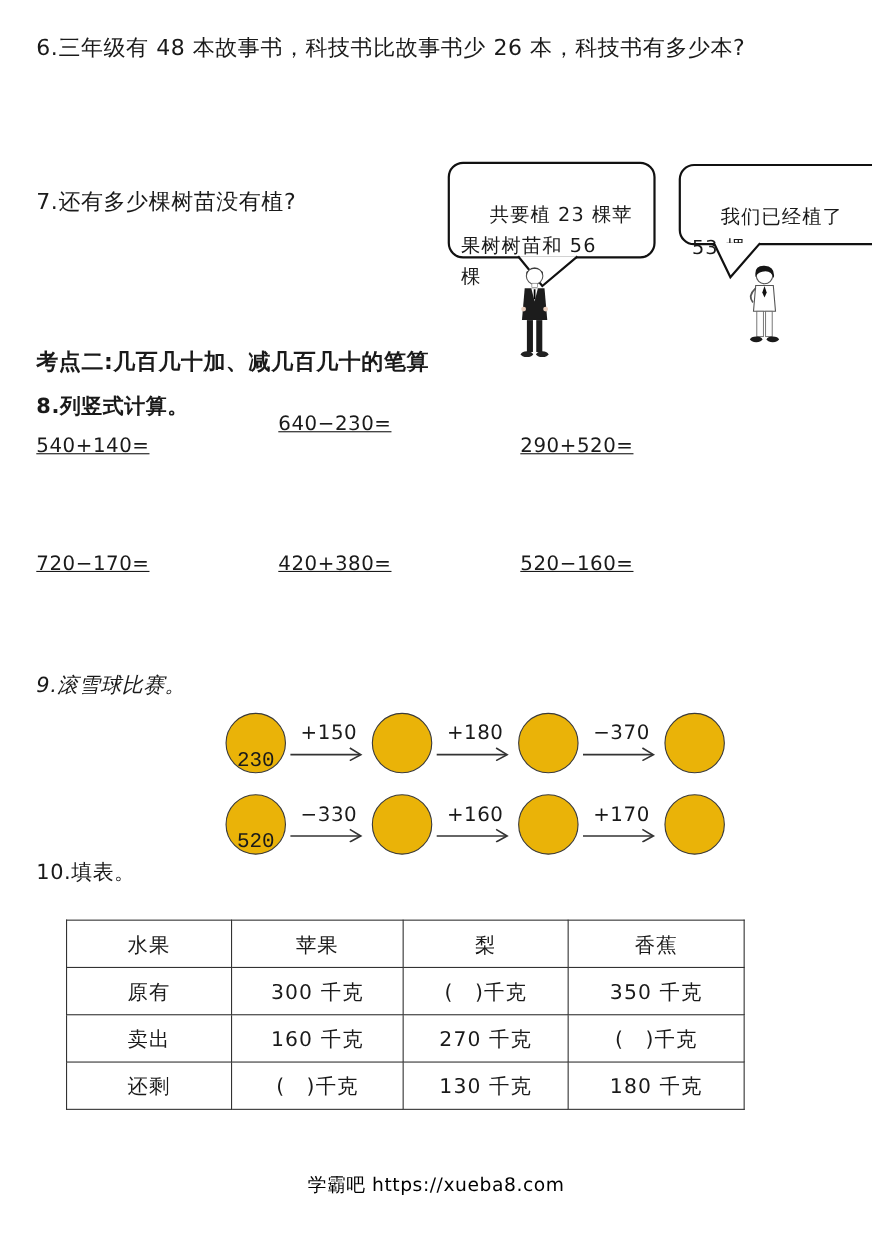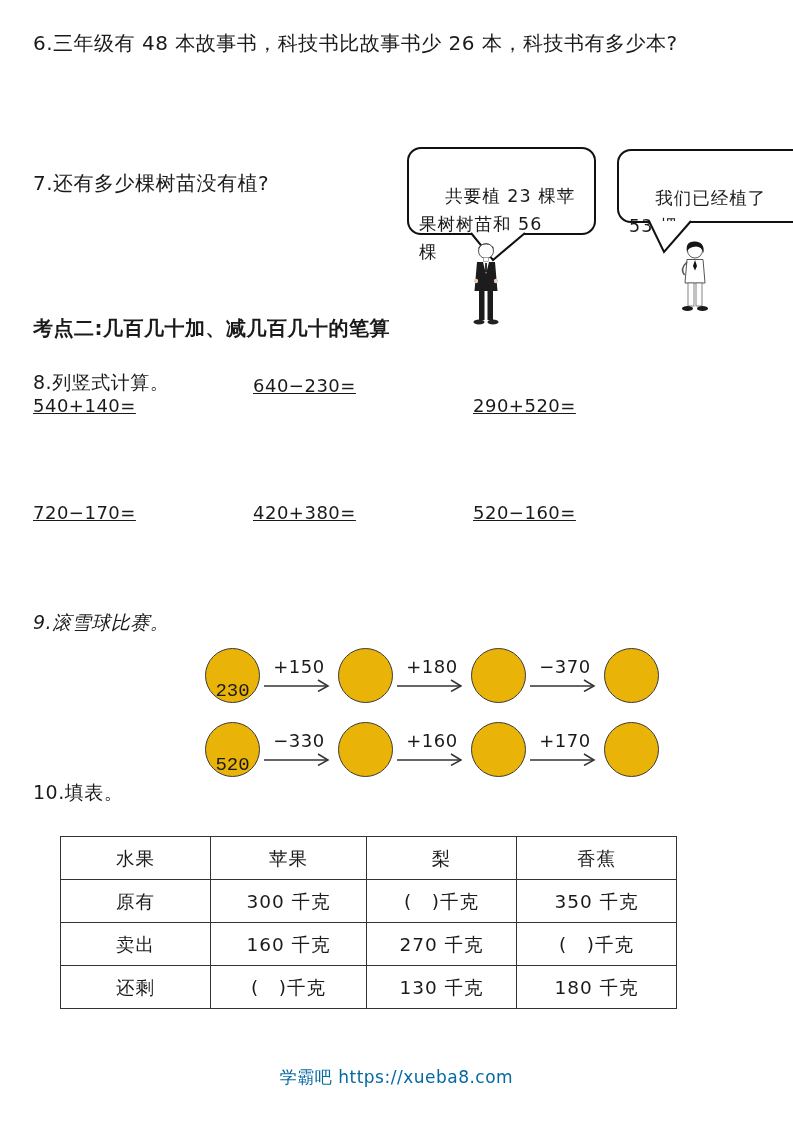--- a/index.html
+++ b/index.html
@@ -43,21 +43,21 @@
     table-layout:fixed;width:616px;
   }
   table.fill td{
     border:1.5px solid #333;height:42px;text-align:center;vertical-align:middle;
     font-size:18.5px;letter-spacing:1px;padding:0;
   }
   .figure{position:absolute;}
 
   .footer{
     position:absolute;left:0;top:1066px;width:100%;text-align:center;
-    color:#0369a1;font-size:17px;letter-spacing:0.5px;
+    color:#000000;font-size:17px;letter-spacing:0.5px;
     font-family:"DejaVu Sans",sans-serif;
   }
 </style>
 </head>
 <body>
 
 <div class="page">
 
   <div class="txt q-text" style="left:33px;top:30px;">6.三年级有 48 本故事书，科技书比故事书少 26 本，科技书有多少本?</div>
 
@@ -102,21 +102,21 @@
     <path d="M19,20 L21,26 L19,30.5 L17,26 Z" fill="#111"></path>
     <path d="M11,22 Q3.5,29 8.5,35" stroke="#555" stroke-width="1.6" fill="none"></path>
     <rect x="12" y="43" width="6" height="23" fill="#fdfdfd" stroke="#666" stroke-width="0.8"></rect>
     <rect x="20" y="43" width="6" height="23" fill="#fdfdfd" stroke="#666" stroke-width="0.8"></rect>
     <ellipse cx="11.5" cy="68.5" rx="5.5" ry="2.6" fill="#1a1a1a"></ellipse>
     <ellipse cx="26.5" cy="68.5" rx="5.5" ry="2.6" fill="#1a1a1a"></ellipse>
   </svg>
 
   <div class="txt section-title" style="left:33px;top:315px;">考点二:几百几十加、减几百几十的笔算</div>
 
-  <div class="txt label" style="left:33px;top:370px;">8.列竖式计算。</div>
+  <div class="txt label" style="left:33px;top:356px;font-weight:bold;">8.列竖式计算。</div>
 
   <div class="expr" style="left:33px;top:395px;">540+140=</div>
   <div class="expr" style="left:253px;top:375px;">640−230=</div>
   <div class="expr" style="left:473px;top:395px;">290+520=</div>
 
   <div class="expr" style="left:33px;top:502px;">720−170=</div>
   <div class="expr" style="left:253px;top:502px;">420+380=</div>
   <div class="expr" style="left:473px;top:502px;">520−160=</div>
 
   <div class="txt label" style="left:33px;top:610px;font-style:italic;">9.滚雪球比赛。</div>

